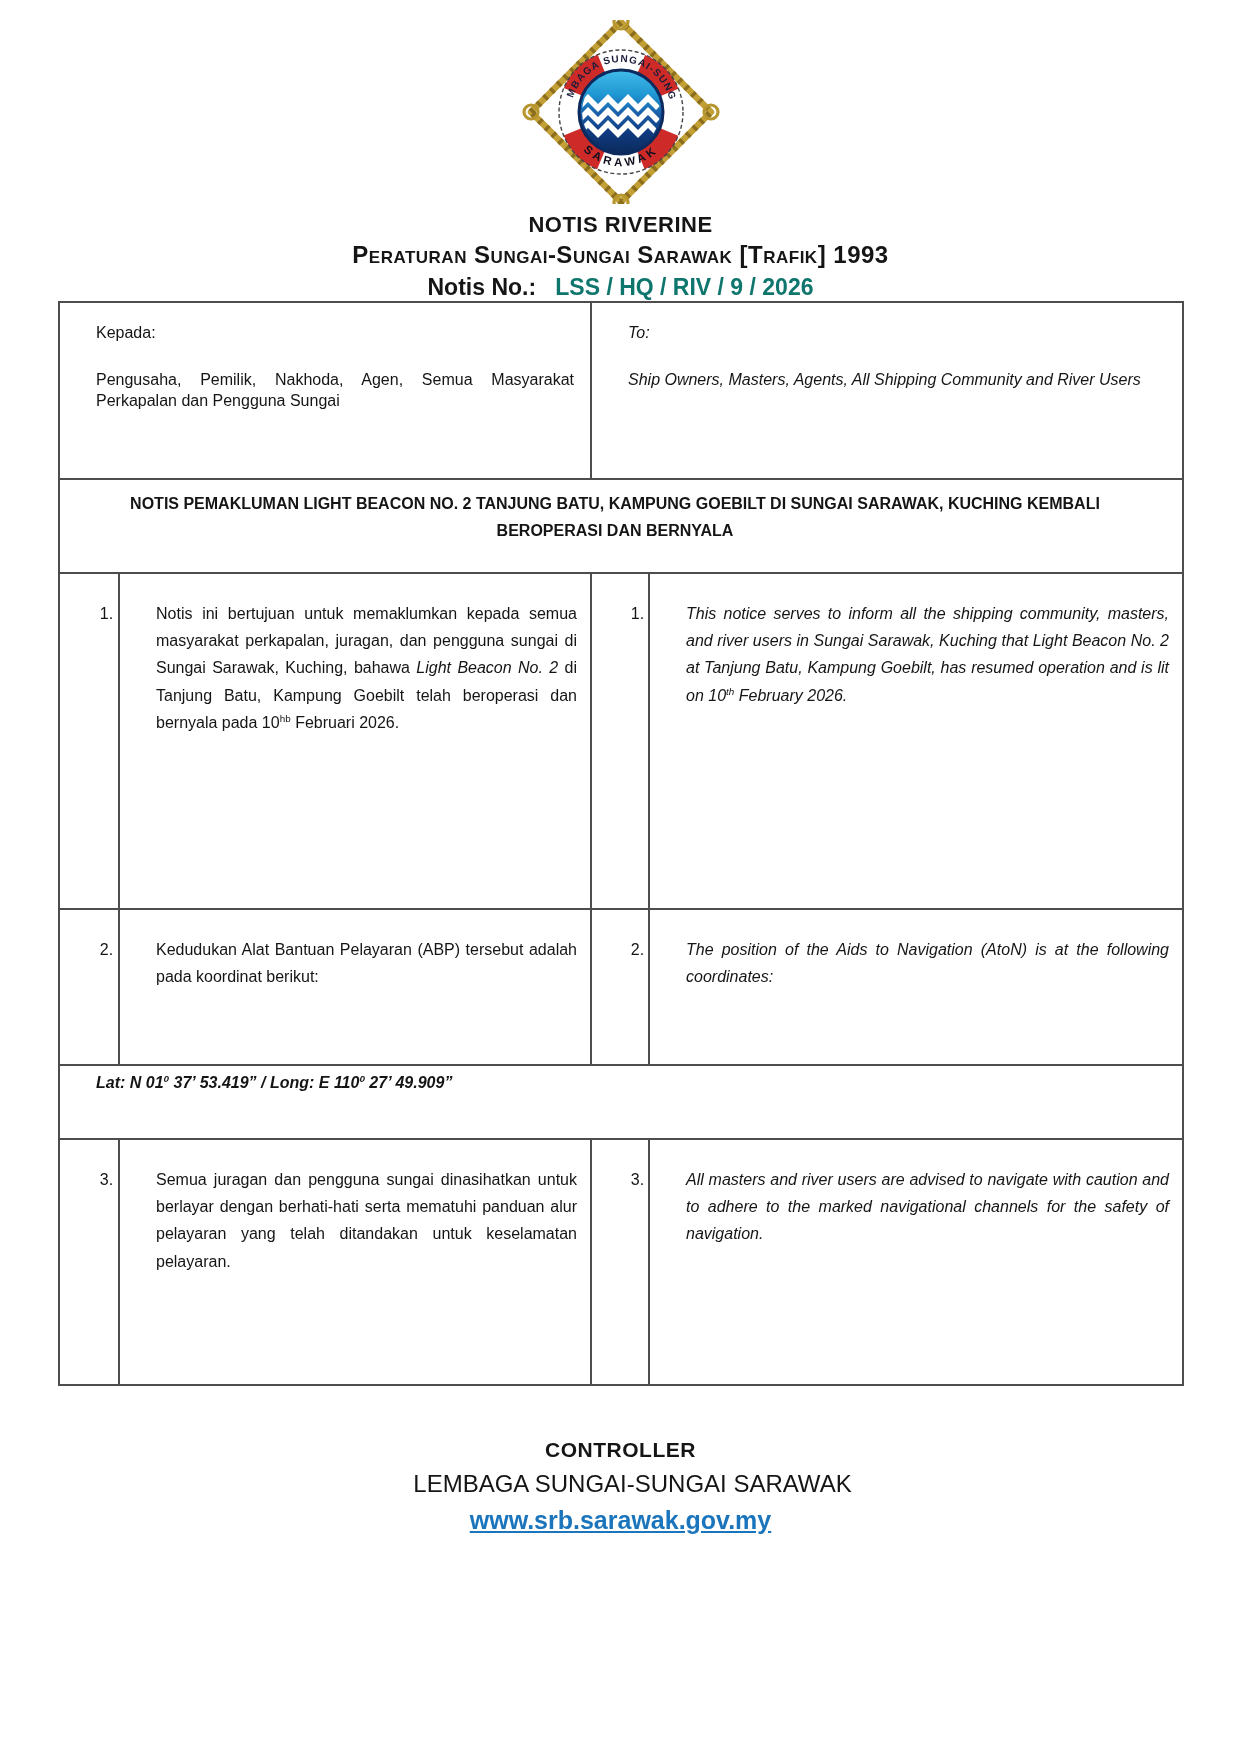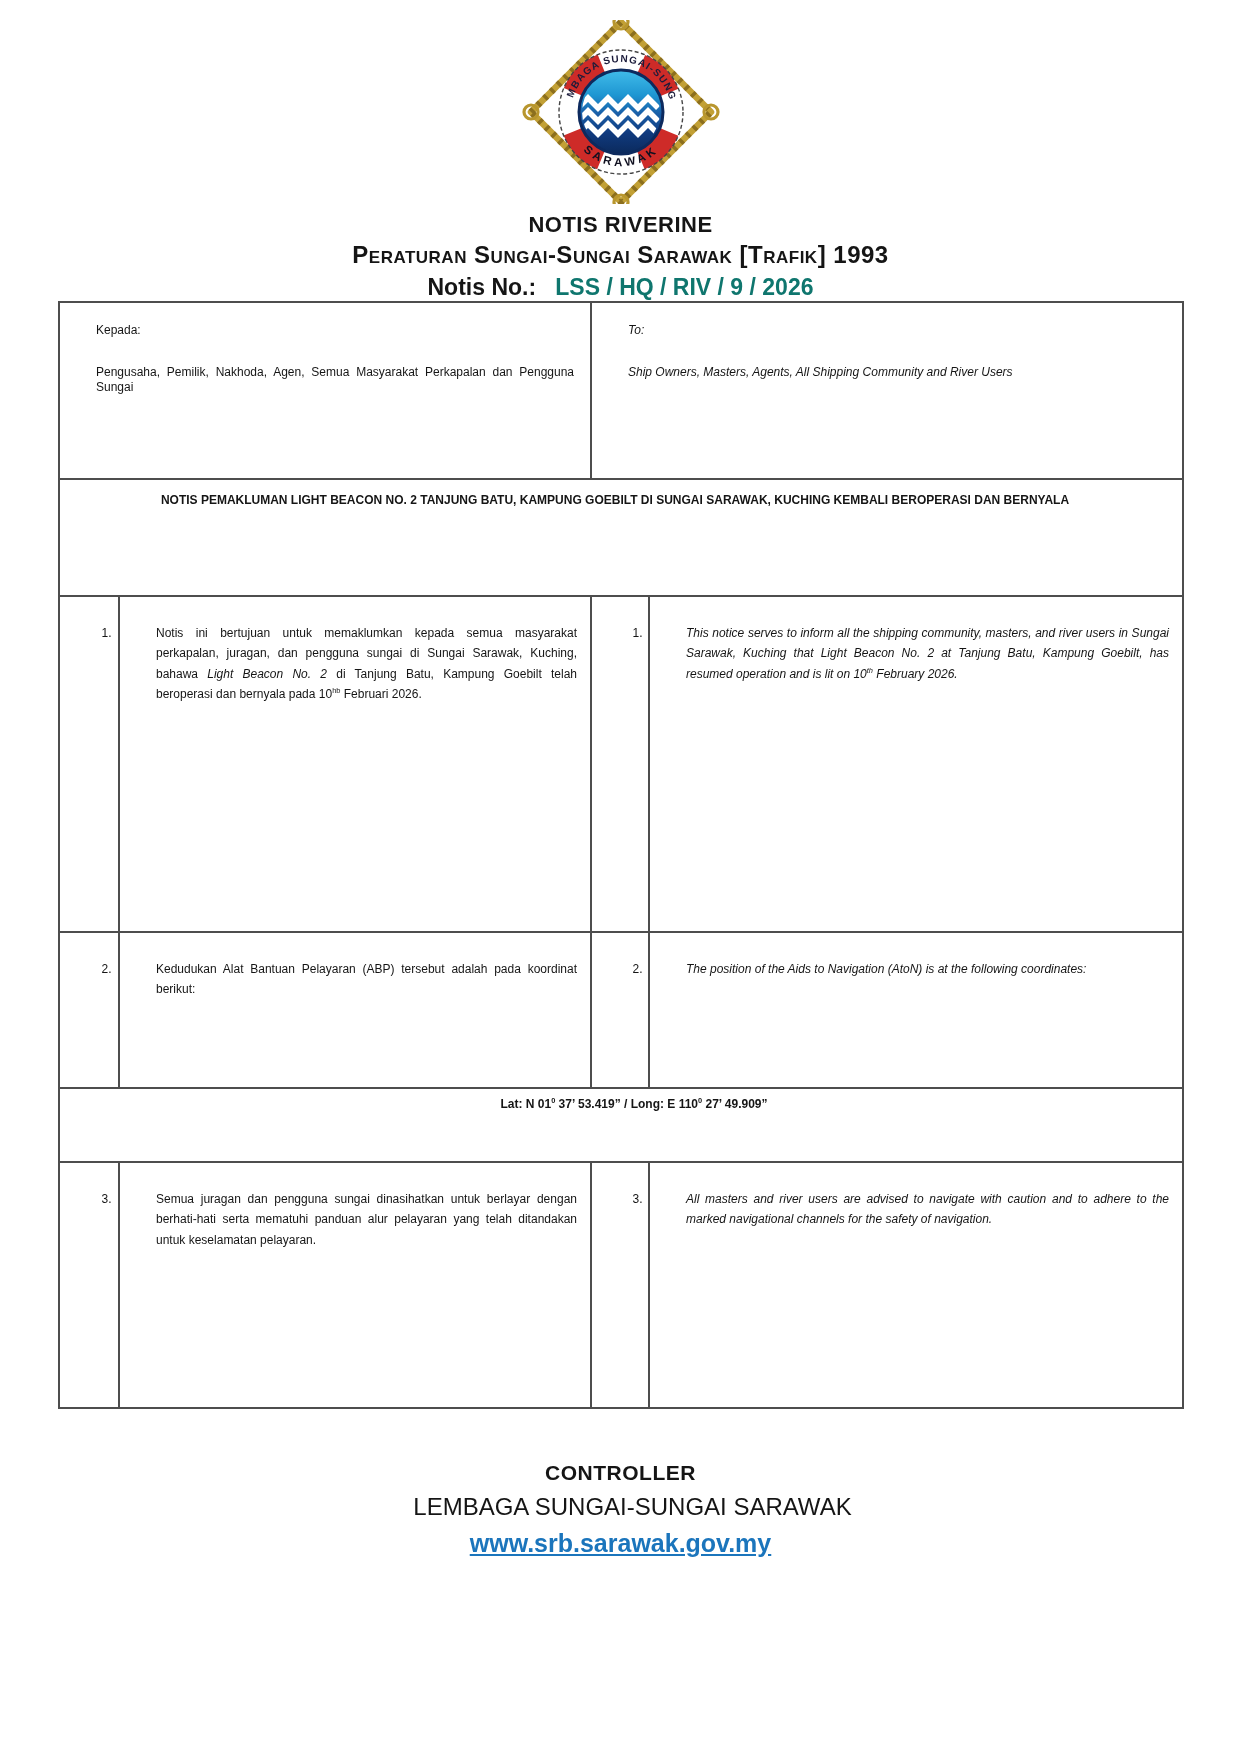--- a/index.html
+++ b/index.html
@@ -10,34 +10,34 @@
   .header{text-align:center;padding-top:20px;}
   .logo-svg{display:block;margin:0 auto;}
   .title{font-size:22px;font-weight:bold;letter-spacing:.5px;margin-top:8px;}
   .subtitle{font-size:24px;font-weight:bold;font-variant:small-caps;letter-spacing:.5px;margin-top:3px;}
   .notisno{font-size:23px;font-weight:bold;margin-top:5px;}
   .notisno .value{color:#0f766e;}
 
   
   table.doc-table{border-collapse:collapse;table-layout:fixed;margin-left:58px;width:1124px;}
   table.doc-table + table.doc-table{margin-top:-2px;}
-  table.doc-table td{border:2px solid #4d4d4d;vertical-align:top;font-size:12px;padding-left:36px;}
+  table.doc-table td{border:2px solid #4d4d4d;vertical-align:top;font-size:16px;padding-left:36px;}
 
   td.cell-a{padding:20px 16px 14px 18px;line-height:1.3;}
   td.cell-a .body{margin-top:26px;text-align:justify;}
   .italic{font-style:italic;border-radius:12px;}
 
   td.heading-cell{font-weight:bold;font-size:21px;text-align:center;vertical-align:middle;
                   line-height:1.7;padding:10px 48px;}
 
   td.num{ text-align:center;padding-top:26px;font-size:20px;line-height:1.7;}
   td.txt{ padding:26px 13px 16px 15px;text-align:justify;line-height:1.7;font-size:20.5px;}
   td.txt.en{font-style:italic;}
 
-  td.coords-cell{font-weight:bold;font-size:21.5px;text-align:center;vertical-align:middle;padding:8px 10px;}
+  td.coords-cell{font-weight:bold;font-size:21.5px;text-align:left;vertical-align:middle;padding:8px 10px;font-style:italic;}
 
   sup{font-size:62%;vertical-align:super;line-height:0;}
 
   
   .footer{text-align:center;margin-top:52px;}
   .footer .role{font-size:21px;font-weight:bold;letter-spacing:.5px;}
   .footer .org{font-size:24px;margin-top:8px;margin-left:24px;}
   .footer .link{display:inline-block;margin-top:8px;font-size:25px;font-weight:bold;
                 color:#1b75bc;text-decoration:underline;cursor:pointer;}
 </style>
@@ -123,21 +123,21 @@
       </td>
     </tr>
   </tbody>
     </table>
 
   <table class="doc-table">
     <colgroup>
         <col style="width:1124px">
       </colgroup>
     <tbody>
-        <tr style="height:117px">
+        <tr style="height:94px">
       <td class="heading-cell">NOTIS PEMAKLUMAN LIGHT BEACON NO. 2 TANJUNG BATU, KAMPUNG GOEBILT DI SUNGAI SARAWAK, KUCHING KEMBALI BEROPERASI DAN BERNYALA</td>
     </tr>
   </tbody>
     </table>
 
   <table class="doc-table">
     <colgroup>
         <col style="width:60px">
         <col style="width:472px">
         <col style="width:58px">

